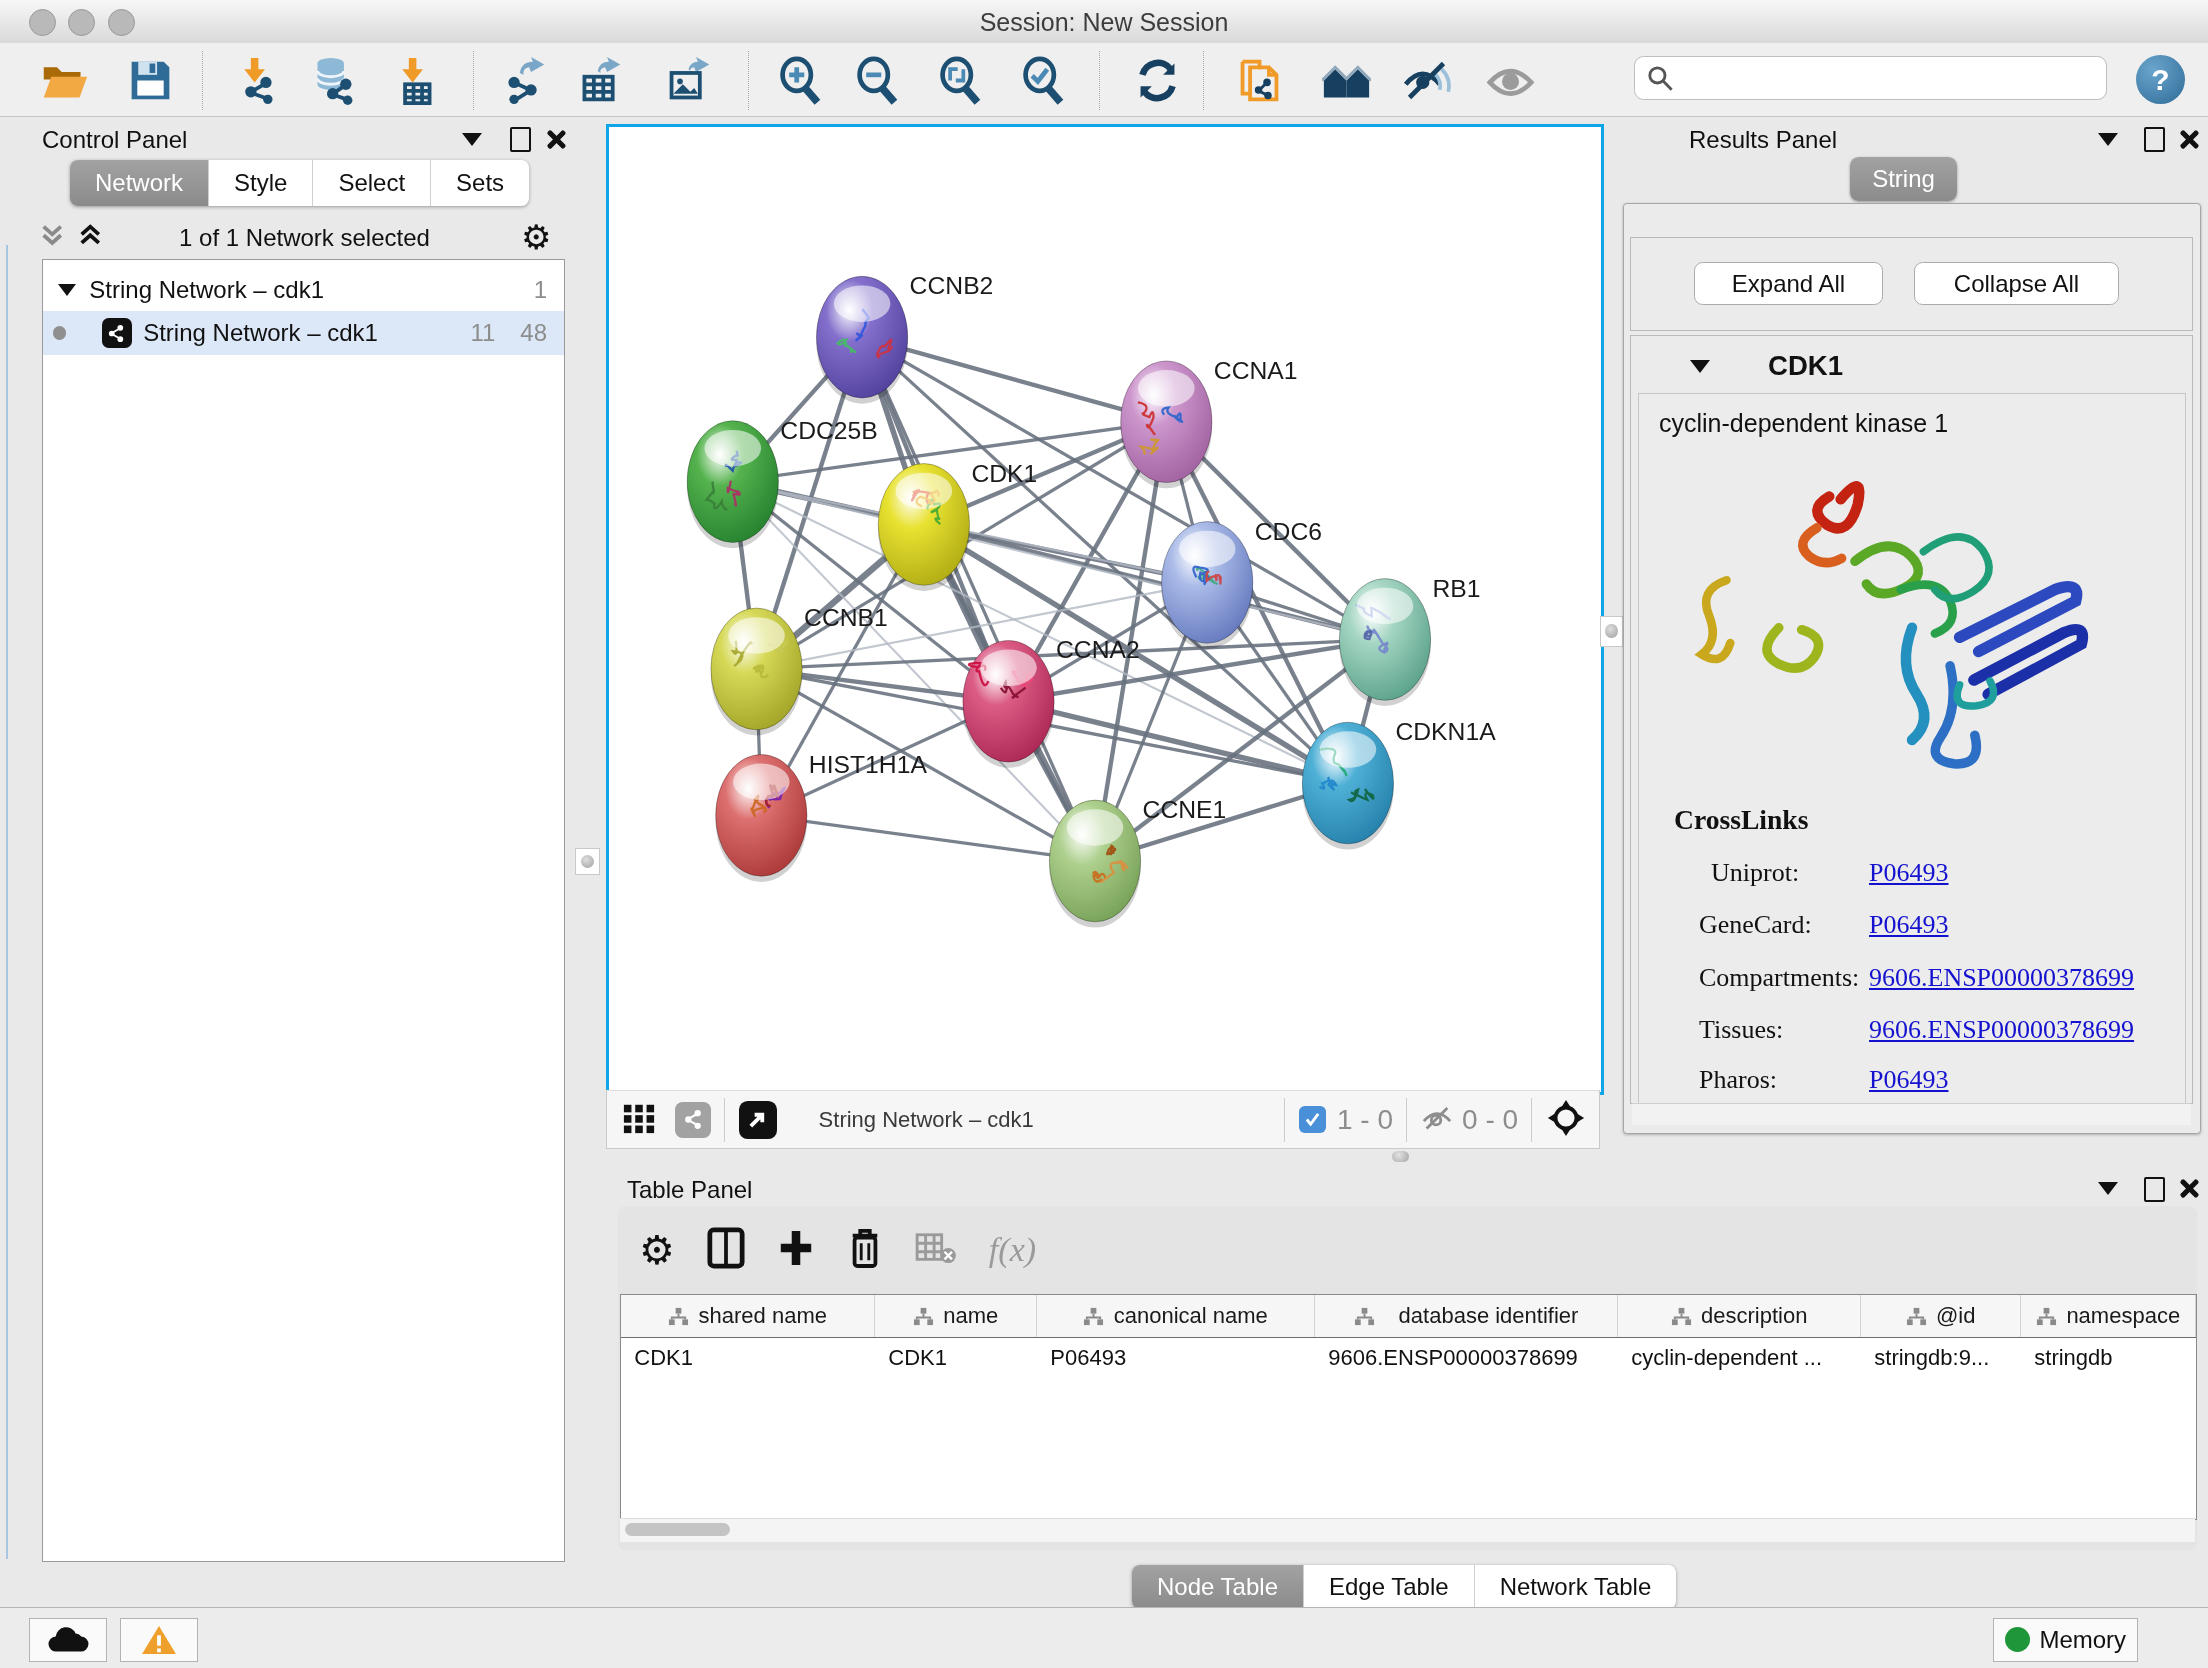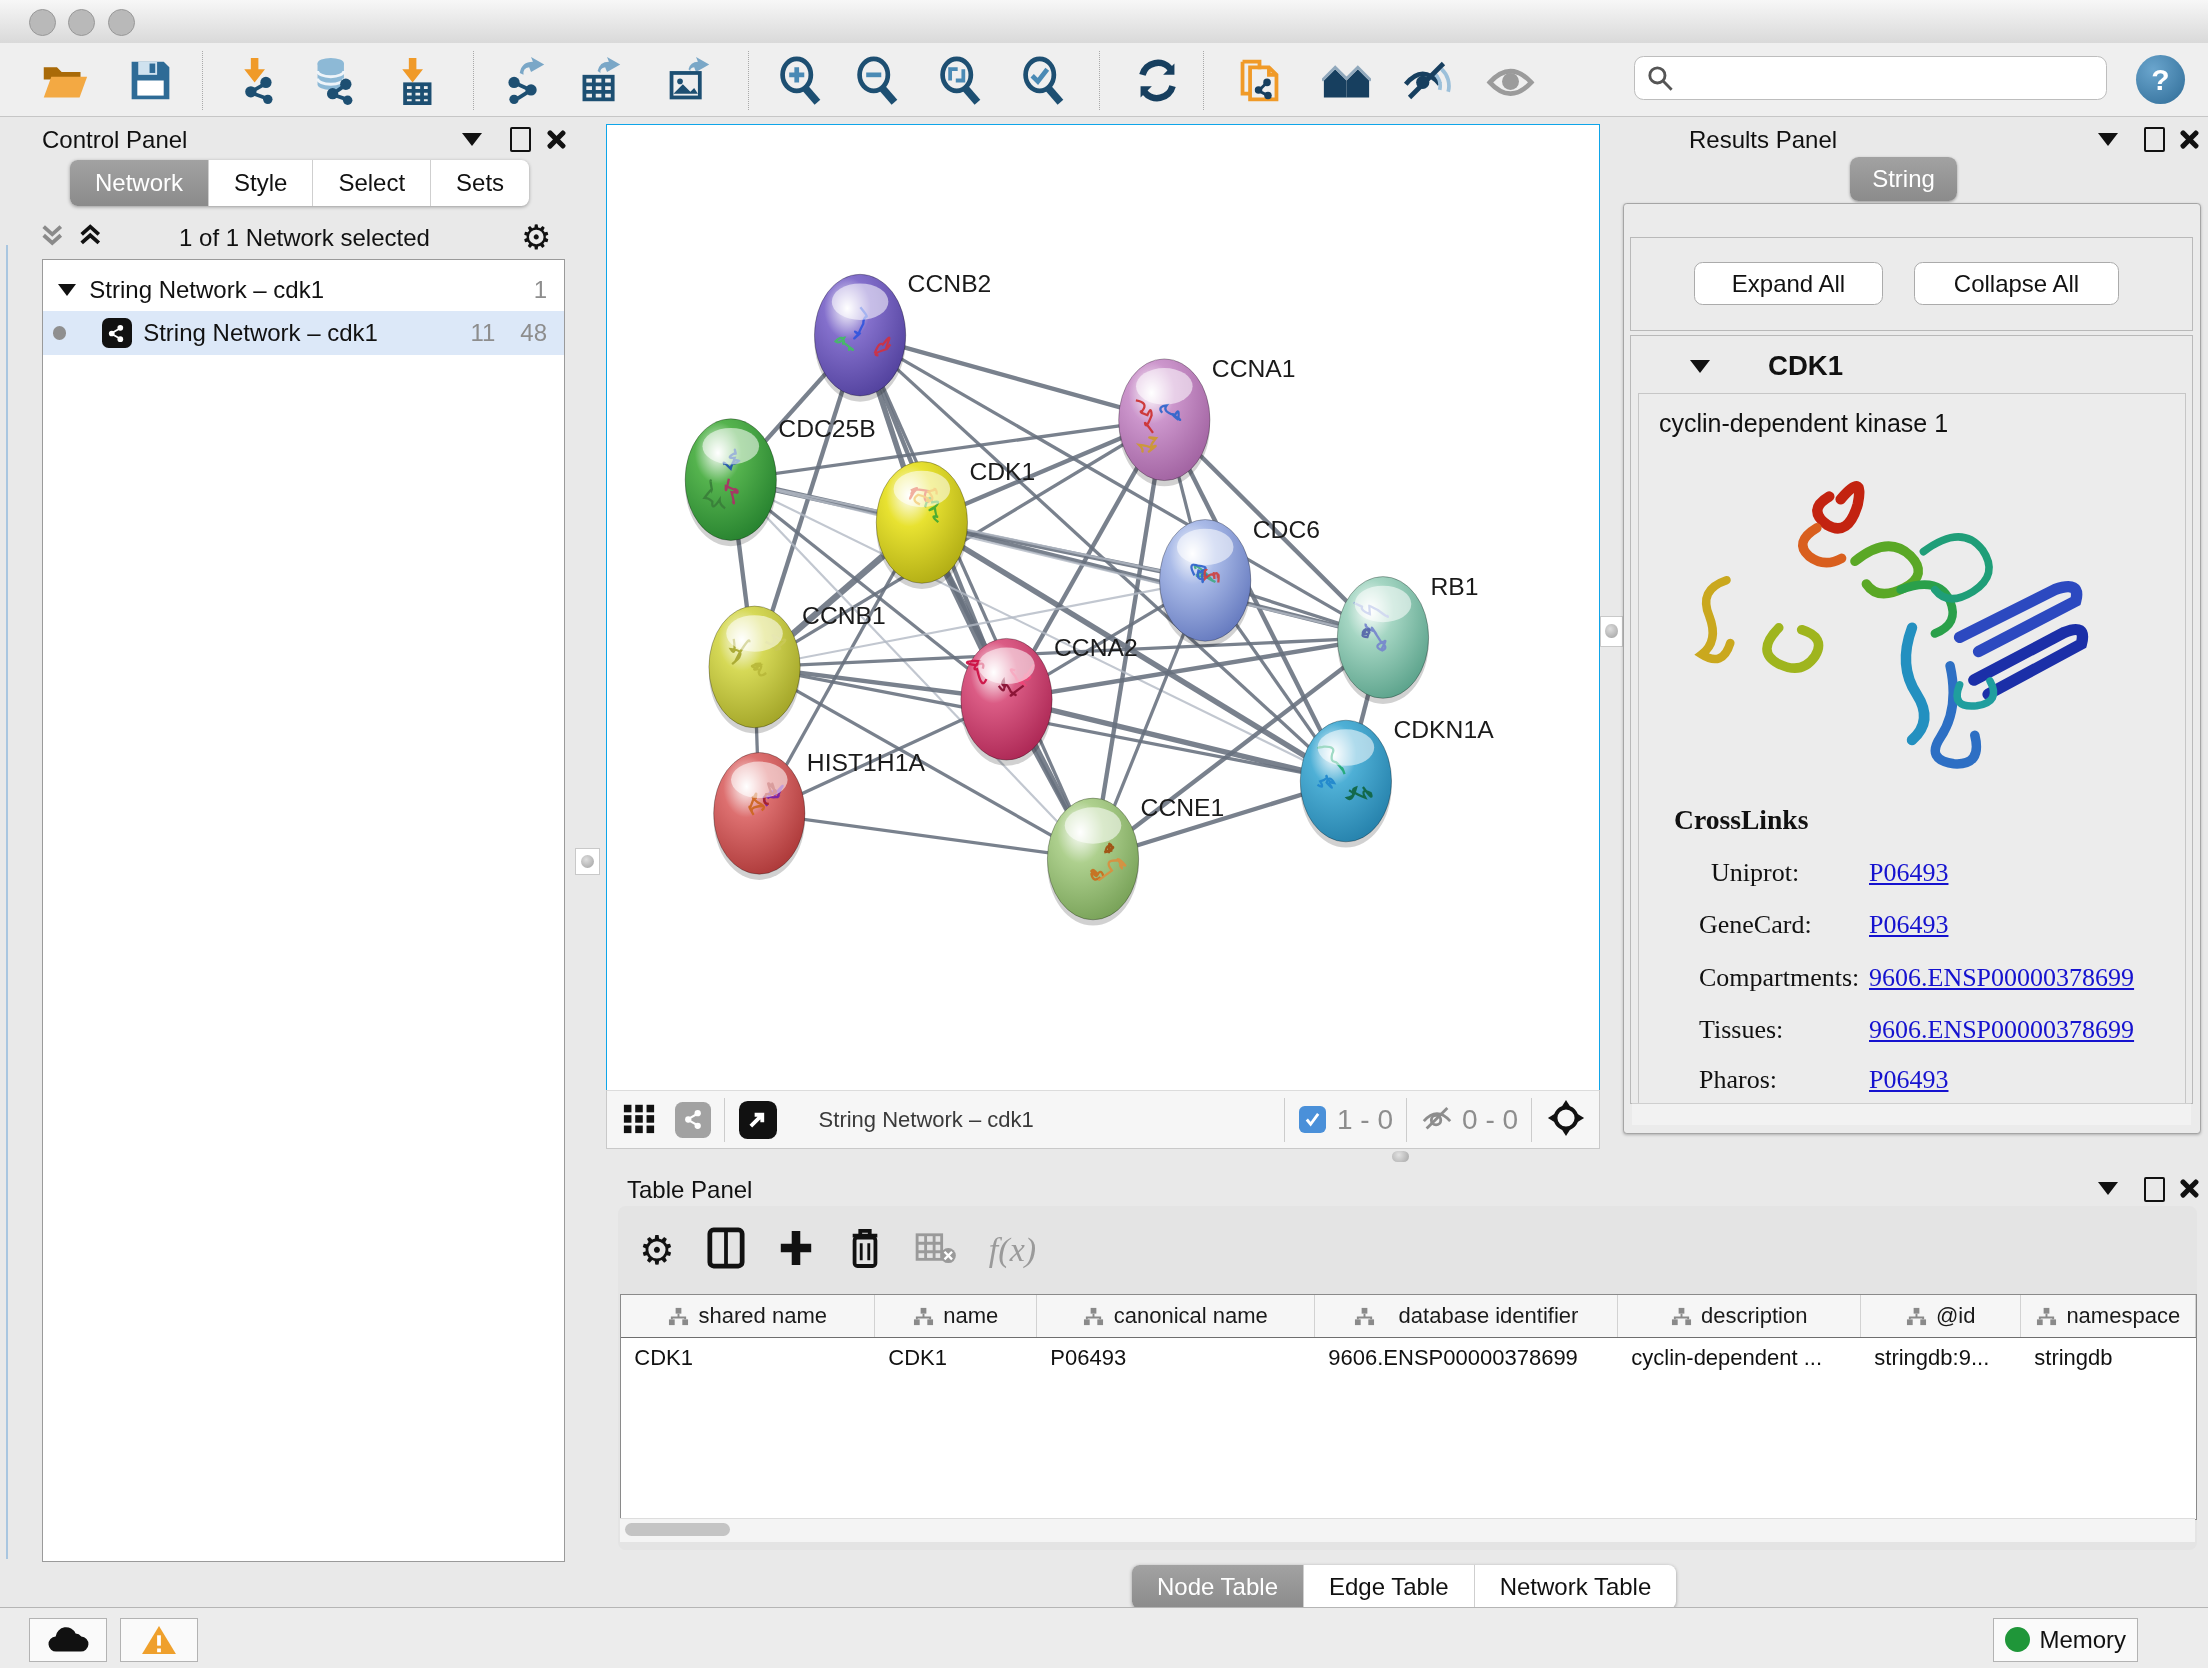--- a/index.html
+++ b/index.html
@@ -34,21 +34,21 @@
   .seg>div{padding:0 25px;height:100%;display:flex;align-items:center;justify-content:center;
     font-size:24px;color:#111;border-right:1px solid #cfcfcf;white-space:nowrap;}
   .seg>div:last-child{border-right:none;}
   .seg>div.sel{background:linear-gradient(#a2a2a2,#8b8b8b);color:#fff;}
   
   .tree-box{left:42px;top:259px;width:521px;height:1301px;background:#fff;border:1px solid #9a9a9a;}
   .tree-row{position:absolute;left:0;width:100%;height:44px;display:flex;align-items:center;font-size:24px;}
   .tree-num{color:#8d8d8d;}
   .share-badge{width:30px;height:30px;border-radius:6.7px;background:#111;display:flex;align-items:center;justify-content:center;}
   
-  .netview{left:606px;top:124px;width:992px;height:965px;background:#fff;border:1px solid #0ea5e9;}
+  .netview{left:606px;top:124px;width:992px;height:965px;background:#fff;border:3px solid #0ea5e9;}
   .netbar{left:606px;top:1090px;width:992px;height:57px;background:#f6f6f6;
     border:1px solid #c9c9c9;border-top:1px solid #dcdcdc;display:flex;align-items:center;}
   .nb-sep{width:0;height:44px;border-left:1px solid #cccccc;margin:0 13.3px;}
   .nb-label{font-size:22px;color:#3a3a3a;}
   .nb-gray{font-size:28px;color:#8d8d8d;}
   .blackbtn{width:38px;height:38px;border-radius:8.6px;background:#111;display:flex;align-items:center;justify-content:center;}
   .chk{width:27px;height:27px;border-radius:5.7px;background:#4a90d9;display:flex;align-items:center;justify-content:center;}
   .handle{background:#fff;border:1px solid #c9c9c9;display:flex;align-items:center;justify-content:center;}
   .handle i{display:block;background:radial-gradient(circle at 40% 35%,#dedede,#9f9f9f);border-radius:50%;}
   
@@ -84,20 +84,21 @@
 </head>
 <body>
 
 
 
 
 <div class="abs titlebar">
   <div class="abs tl" style="left:28.5px"></div>
   <div class="abs tl" style="left:68px"></div>
   <div class="abs tl" style="left:108px"></div>
+  <div class="abs win-title">Session: New Session</div>
 </div>
 
 
 <div class="abs toolbar">
   <span class="abs tbi" style="left:38px">
     <svg width="49" height="49" viewBox="0 0 52 52">
         <path d="M4 12 h14 l5 5 h20 v8 H4z" fill="#a96a08"></path>
         <path d="M4 44 L12 22 h38 L42 44z" fill="#f3a943"></path>
       </svg>
     </span>

